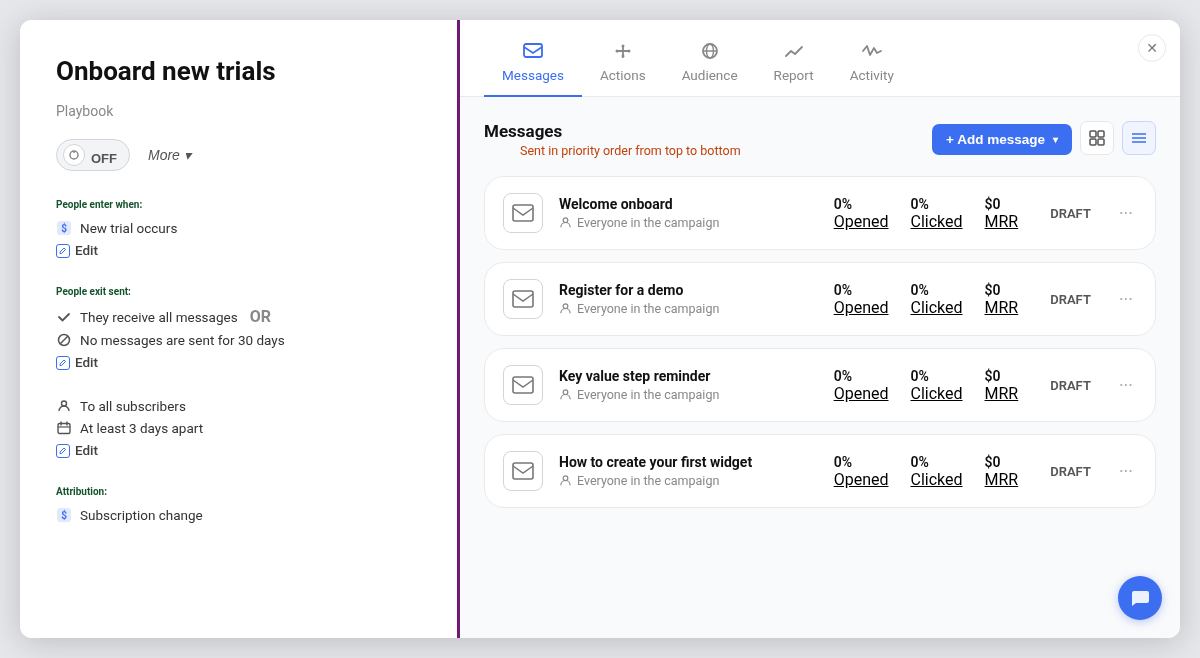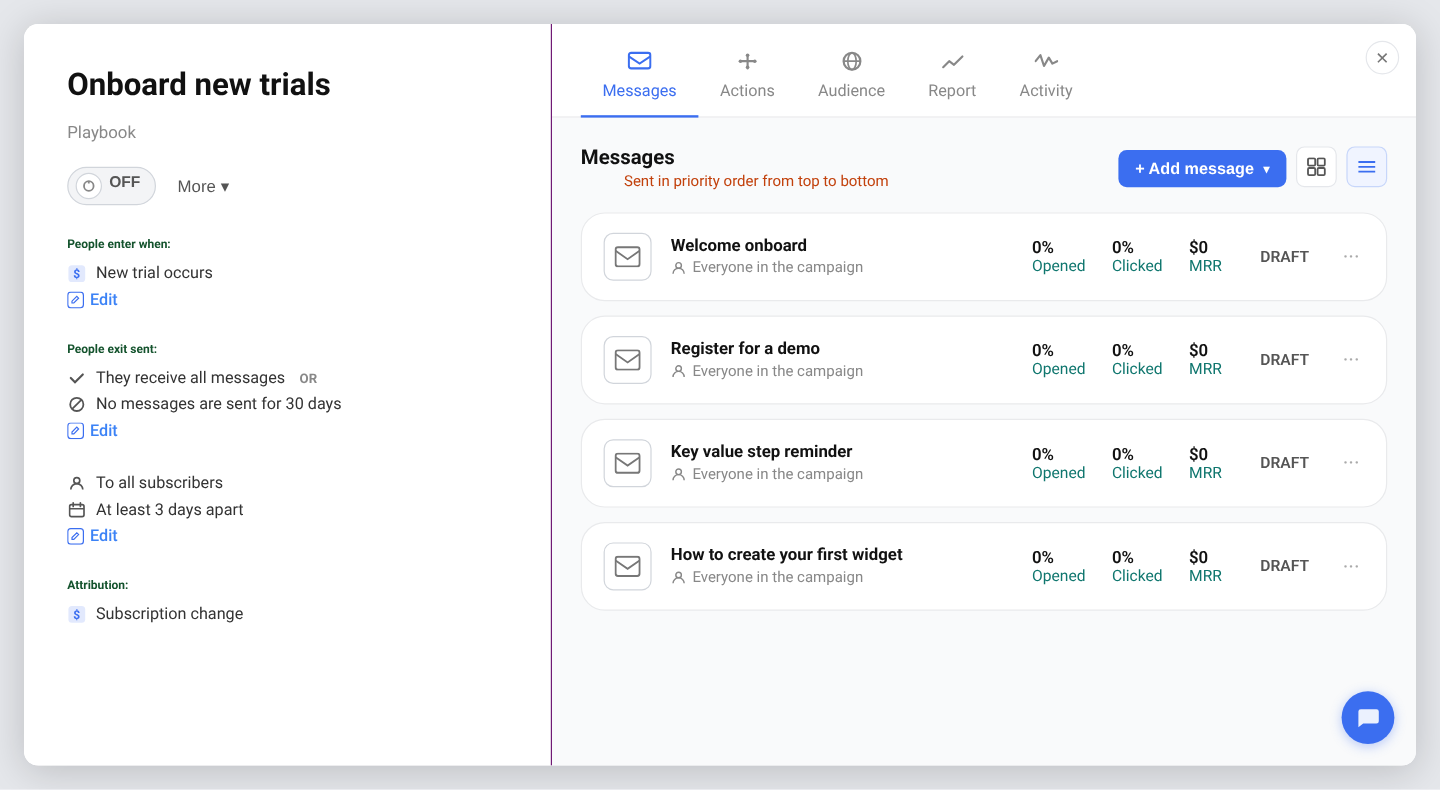--- a/index.html
+++ b/index.html
@@ -20,21 +20,21 @@
       box-shadow: 0 4px 32px rgba(0,0,0,0.18);
       display: flex;
       overflow: hidden;
       position: relative;
     }
     
     .left-panel {
       width: 440px;
       min-width: 440px;
       padding: 36px 52px 24px 36px;
-      border-right: 1px solid #701a75;
+      border-right: 3px solid #701a75;
       overflow-y: auto;
       background: #fff;
     }
     .playbook-title {
       font-size: 26px;
       font-weight: 700;
       color: #111;
       line-height: 1.2;
     }
     .playbook-subtitle {
@@ -43,21 +43,21 @@
       margin-top: 16px;
     }
     .toggle-row {
       display: flex;
       align-items: center;
       gap: 10px;
       margin-top: 20px;
     }
     .toggle-btn {
       display: flex;
-      align-items: flex-start;
+      align-items: flex-end;
       gap: 6px;
       background: #f3f4f6;
       border: 1.5px solid #d1d5db;
       border-radius: 20px;
       padding: 4px 12px 4px 6px;
       font-size: 13px;
       font-weight: 600;
       color: #555;
       cursor: pointer;
     }
@@ -77,20 +77,21 @@
       display: flex;
       align-items: center;
       gap: 4px;
       background: none;
       border: none;
       font-size: 14px;
       color: #555;
       cursor: pointer;
       padding: 4px 8px;
       border-radius: 6px;
+      font-style: italic;
     }
     .section-block {
       margin-top: 28px;
     }
     .section-heading {
       font-size: 10px;
       font-weight: 700;
       color: #14532d;
       margin-bottom: 10px;
     }
@@ -105,31 +106,31 @@
     .section-item .icon {
       width: 16px;
       height: 16px;
       display: flex;
       align-items: center;
       justify-content: center;
       flex-shrink: 0;
     }
     .edit-link {
       display: flex;
-      align-items: center;
+      align-items: flex-end;
       gap: 5px;
-      color: #3b82f6;
+      color: #404040;
       font-size: 13.5px;
       cursor: pointer;
       margin-top: 6px;
       text-decoration: none;
       font-weight: 500;
     }
     .or-badge {
-      font-size: 11px;
+      font-size: 16px;
       font-weight: 700;
       color: #888;
       margin-left: 4px;
     }
     
     .right-panel {
       flex: 1;
       display: flex;
       flex-direction: column;
       background: #f9fafb;
@@ -283,22 +284,23 @@
     }
     .stat-block {
       text-align: left;
     }
     .stat-value {
       font-size: 14px;
       font-weight: 600;
       color: #111;
     }
     .stat-label {
-      font-size: 13px;
-      color: #0f766e;
+      font-size: 16px;
+      color: #000000;
+      text-decoration: underline;
     }
     .draft-badge {
       font-size: 13px;
       font-weight: 600;
       color: #555;
       margin-right: 8px;
     }
     .msg-more {
       color: #aaa;
       font-size: 18px;

